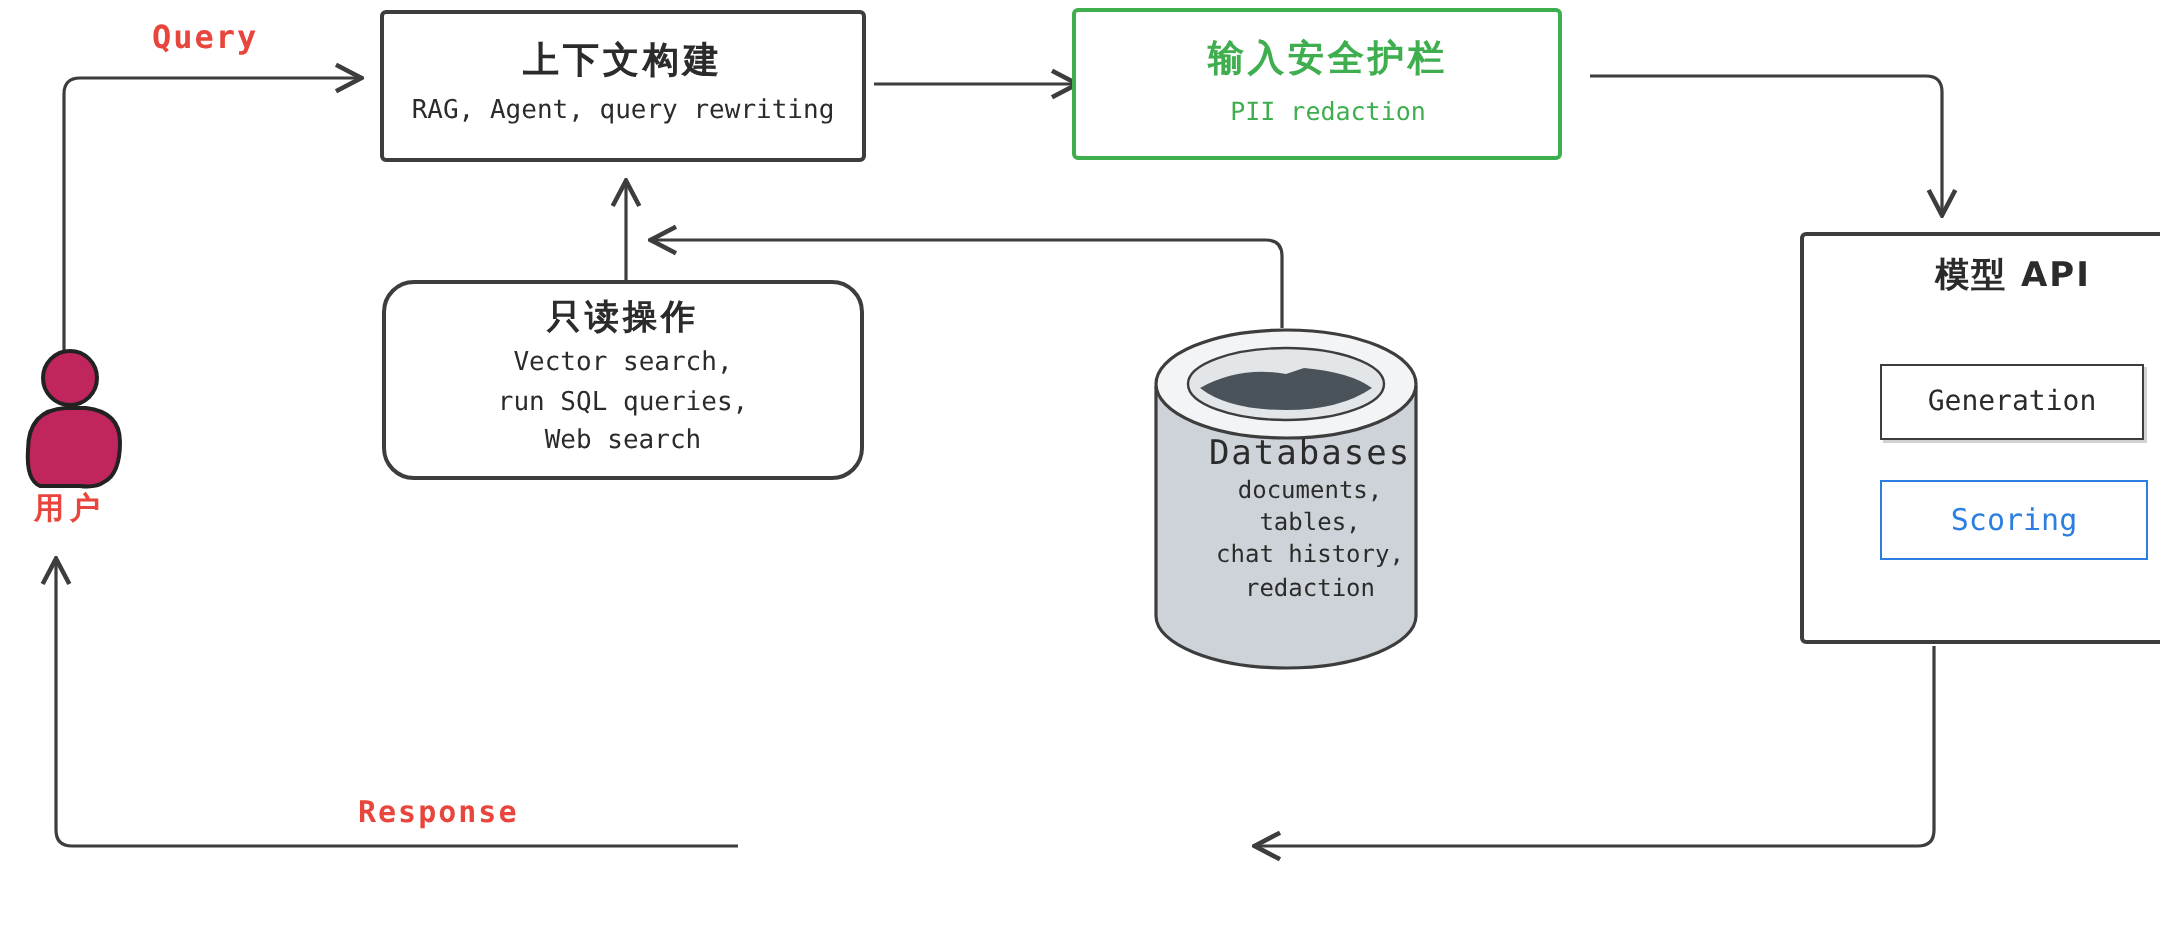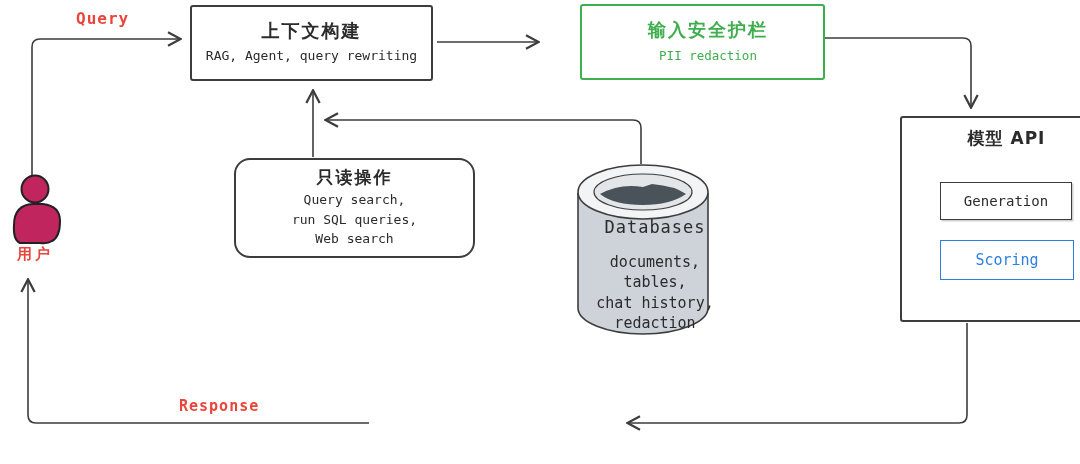--- a/index.html
+++ b/index.html
@@ -36,25 +36,25 @@
     line-height: 1.2;
   }
   .node .sub {
     font-size: 13px;
     color: #2b2b2b;
     line-height: 1.45;
     margin-top: 6px;
   }
 
   #context-builder { left: 190px; top: 5px;  width: 243px; height: 76px; }
-  #input-guardrail { left: 580px; top: 4px;  width: 245px; height: 76px; border-color: #3fae4e; padding-left: 11px; }
+  #input-guardrail { left: 536px; top: 4px;  width: 245px; height: 76px; border-color: #3fae4e; padding-left: 11px; }
   #input-guardrail .title, #input-guardrail .sub { color: #3fae4e; }
   #input-guardrail .sub { font-size: 12.5px; }
 
-  #readonly-ops { left: 191px; top: 158px; width: 241px; height: 100px; border-radius: 16px; margin-left: 43px; }
+  #readonly-ops { left: 191px; top: 140px; width: 241px; height: 100px; border-radius: 16px; }
   #readonly-ops .title { font-size: 17px; }
   #readonly-ops .sub { margin-top: 3px; line-height: 1.5; }
 
   #model-api { left: 900px; top: 116px; width: 213px; height: 206px; justify-content: flex-start; }
   #model-api .title { font-size: 17px; margin-top: 10px; letter-spacing: 1px; }
   .inner-box {
     position: absolute;
     background: #ffffff;
     box-sizing: border-box;
     display: flex; align-items: center; justify-content: center;
@@ -67,21 +67,21 @@
   #output-guardrail { left: 370px; top: 380px; width: 247px; height: 78px; border-color: #2c7fe0; }
   #output-guardrail .title { color: #2c7fe0; font-size: 18px; }
   #output-guardrail .sub { color: #2c7fe0; margin-top: 2px; line-height: 1.55; font-size: 13px; }
 
   
   #databases-text {
     left: 578px; top: 217px; width: 130px;
     text-align: center; color: #2b2b2b;
   }
   #databases-text .db-title { font-size: 17px; letter-spacing: 1px; }
-  #databases-text .db-lines { font-size: 15px; line-height: 1.35; margin-top: 15px; }
+  #databases-text .db-lines { font-size: 12px; line-height: 1.35; }
 
   
   .flow-label {
     position: absolute;
     color: #e8463c;
     font-size: 16px;
     font-weight: 600;
     letter-spacing: 1px;
   }
   #query-label    { left: 76px;  top: 9px; }
@@ -143,21 +143,21 @@
       <span>Generation</span>
     </div>
     <div class="inner-box" id="scoring-box">
       <span>Scoring</span>
     </div>
   </div>
 
   <div class="node" id="readonly-ops">
     <div class="title">只读操作</div>
     <div class="sub">
-      <div>Query search,</div>
+      <div>Vector search,</div>
       <div>run SQL queries,</div>
       <div>Web search</div>
     </div>
   </div>
 
   <div class="abs" id="databases-text">
     <div class="db-title">Databases</div>
     <div class="db-lines">
       <div>documents, tables,</div>
       <div>chat history,</div>

